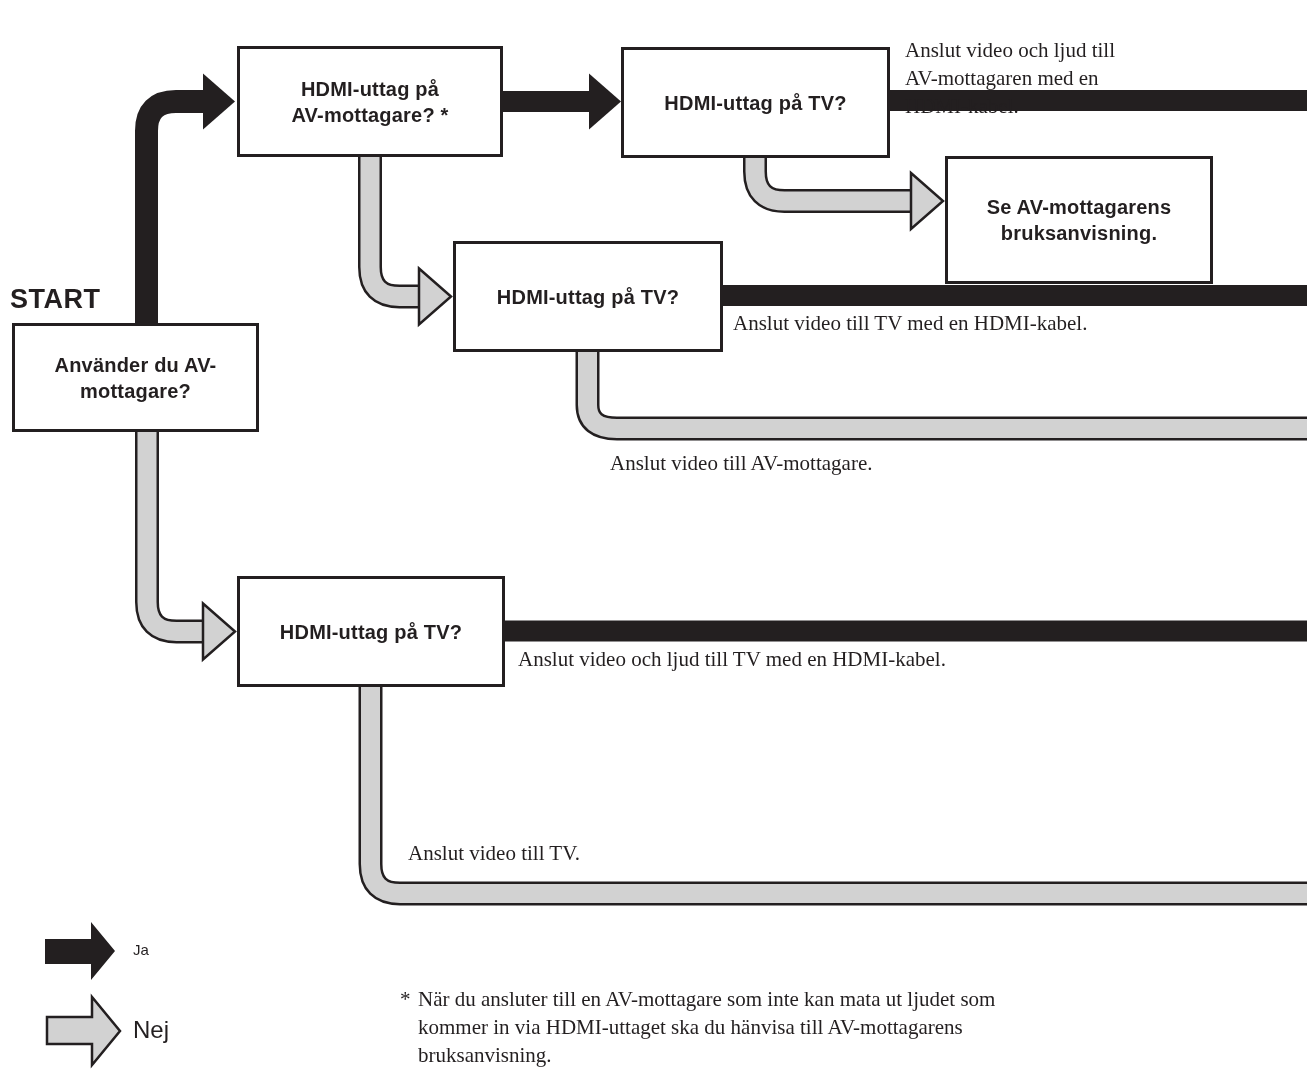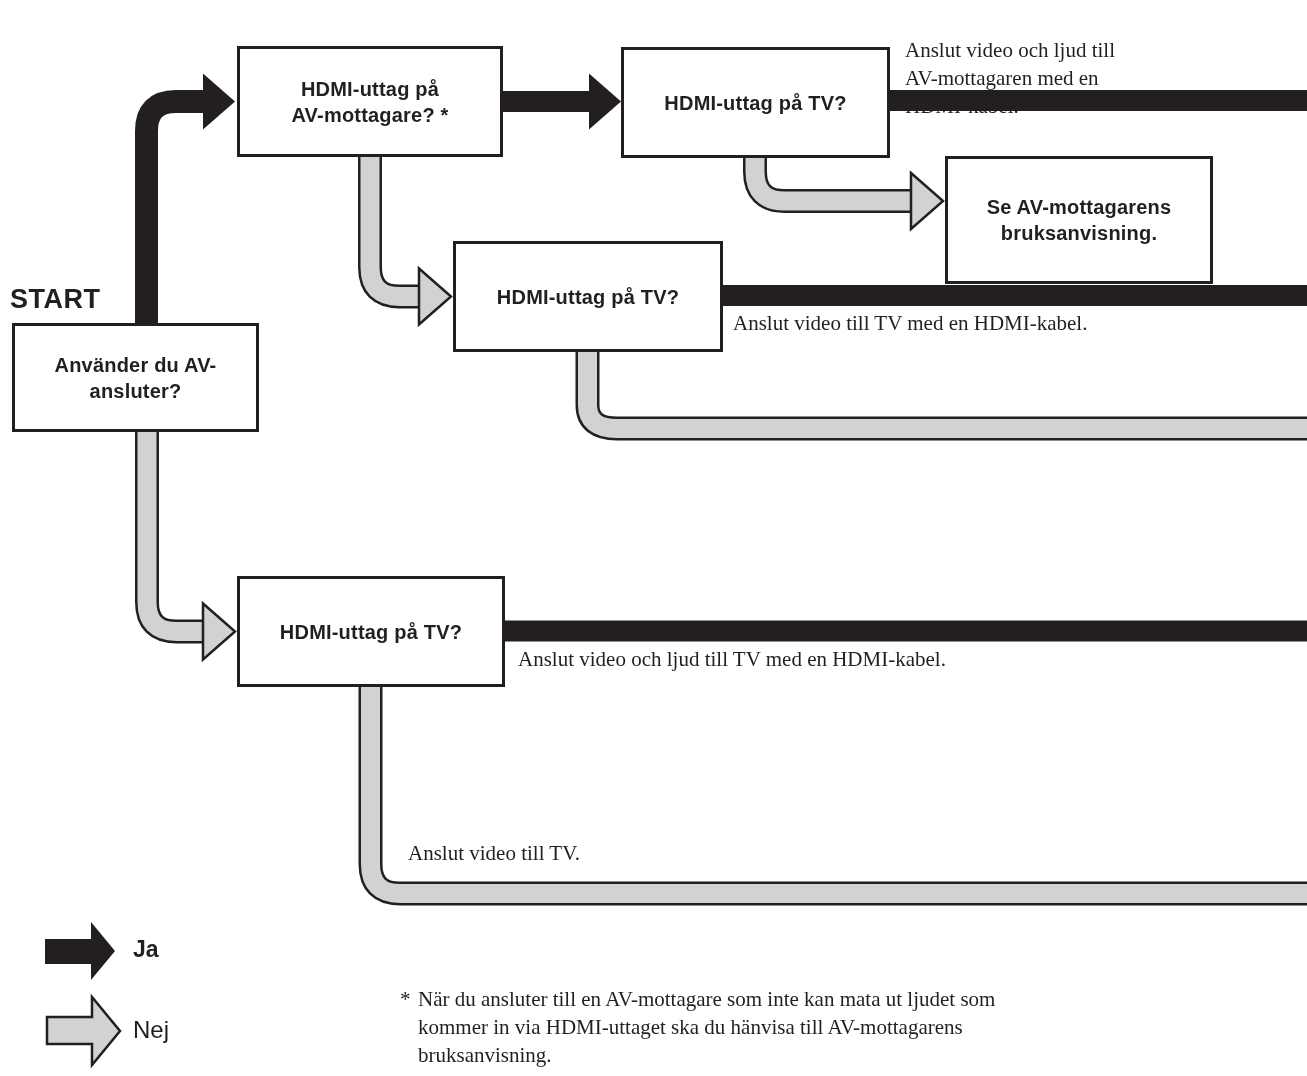--- a/index.html
+++ b/index.html
@@ -21,21 +21,21 @@
   .b5{left:12px;top:323px;width:247px;height:109px;}
   .b6{left:237px;top:576px;width:268px;height:111px;}
   .txt{position:absolute;z-index:3;white-space:nowrap;}
   .start{left:10px;top:286px;font-weight:bold;font-size:27px;line-height:27px;letter-spacing:0.5px;}
   .serif{font-family:"Liberation Serif",serif;font-size:21px;line-height:28px;color:#231f20;}
   .annTop{left:905px;top:0px;margin-top:36px;}
   .annMid1{left:733px;top:309px;}
   .annMid2{left:610px;top:449px;}
   .annBot1{left:518px;top:645px;}
   .annBot2{left:408px;top:839px;}
-  .legendJa{left:133px;top:936px;font-weight:bold;font-size:23px;line-height:27px;}
+  .legendJa{left:133px;top:936px;font-weight:normal;font-size:15px;line-height:27px;}
   .legendNej{left:133px;top:1016px;font-weight:normal;font-size:24px;line-height:27px;}
   .footnote{
     position:absolute;z-index:3;left:400px;top:985px;display:flex;
     font-family:"Liberation Serif",serif;font-size:21px;line-height:28px;white-space:nowrap;
   }
   .footnote .mark{width:18px;flex:0 0 auto;}
 </style>
 </head>
 <body>
 
@@ -84,34 +84,35 @@
   </div>
   <div class="box b3">
     <span>Se AV-mottagarens</span>
     <span>bruksanvisning.</span>
   </div>
   <div class="box b4">
     <span>HDMI-uttag på TV?</span>
   </div>
   <div class="box b5">
     <span>Använder du AV-</span>
-    <span>ansluter?</span>
+    <span>mottagare?</span>
   </div>
   <div class="box b6">
     <span>HDMI-uttag på TV?</span>
   </div>
 
   <div class="txt start">START</div>
 
   <div class="txt serif annTop">
     <div>Anslut video och ljud till</div>
     <div>AV-mottagaren med en</div>
     <div>HDMI-kabel.</div>
   </div>
   <div class="txt serif annMid1">Anslut video till TV med en HDMI-kabel.</div>
+  <div class="txt serif annMid2">Anslut video till AV-mottagare.</div>
   <div class="txt serif annBot1">Anslut video och ljud till TV med en HDMI-kabel.</div>
   <div class="txt serif annBot2">Anslut video till TV.</div>
 
   <div class="txt legendJa">Ja</div>
   <div class="txt legendNej">Nej</div>
 
   <div class="footnote">
     <span class="mark">*</span>
     <span>
       <div>När du ansluter till en AV-mottagare som inte kan mata ut ljudet som</div>

